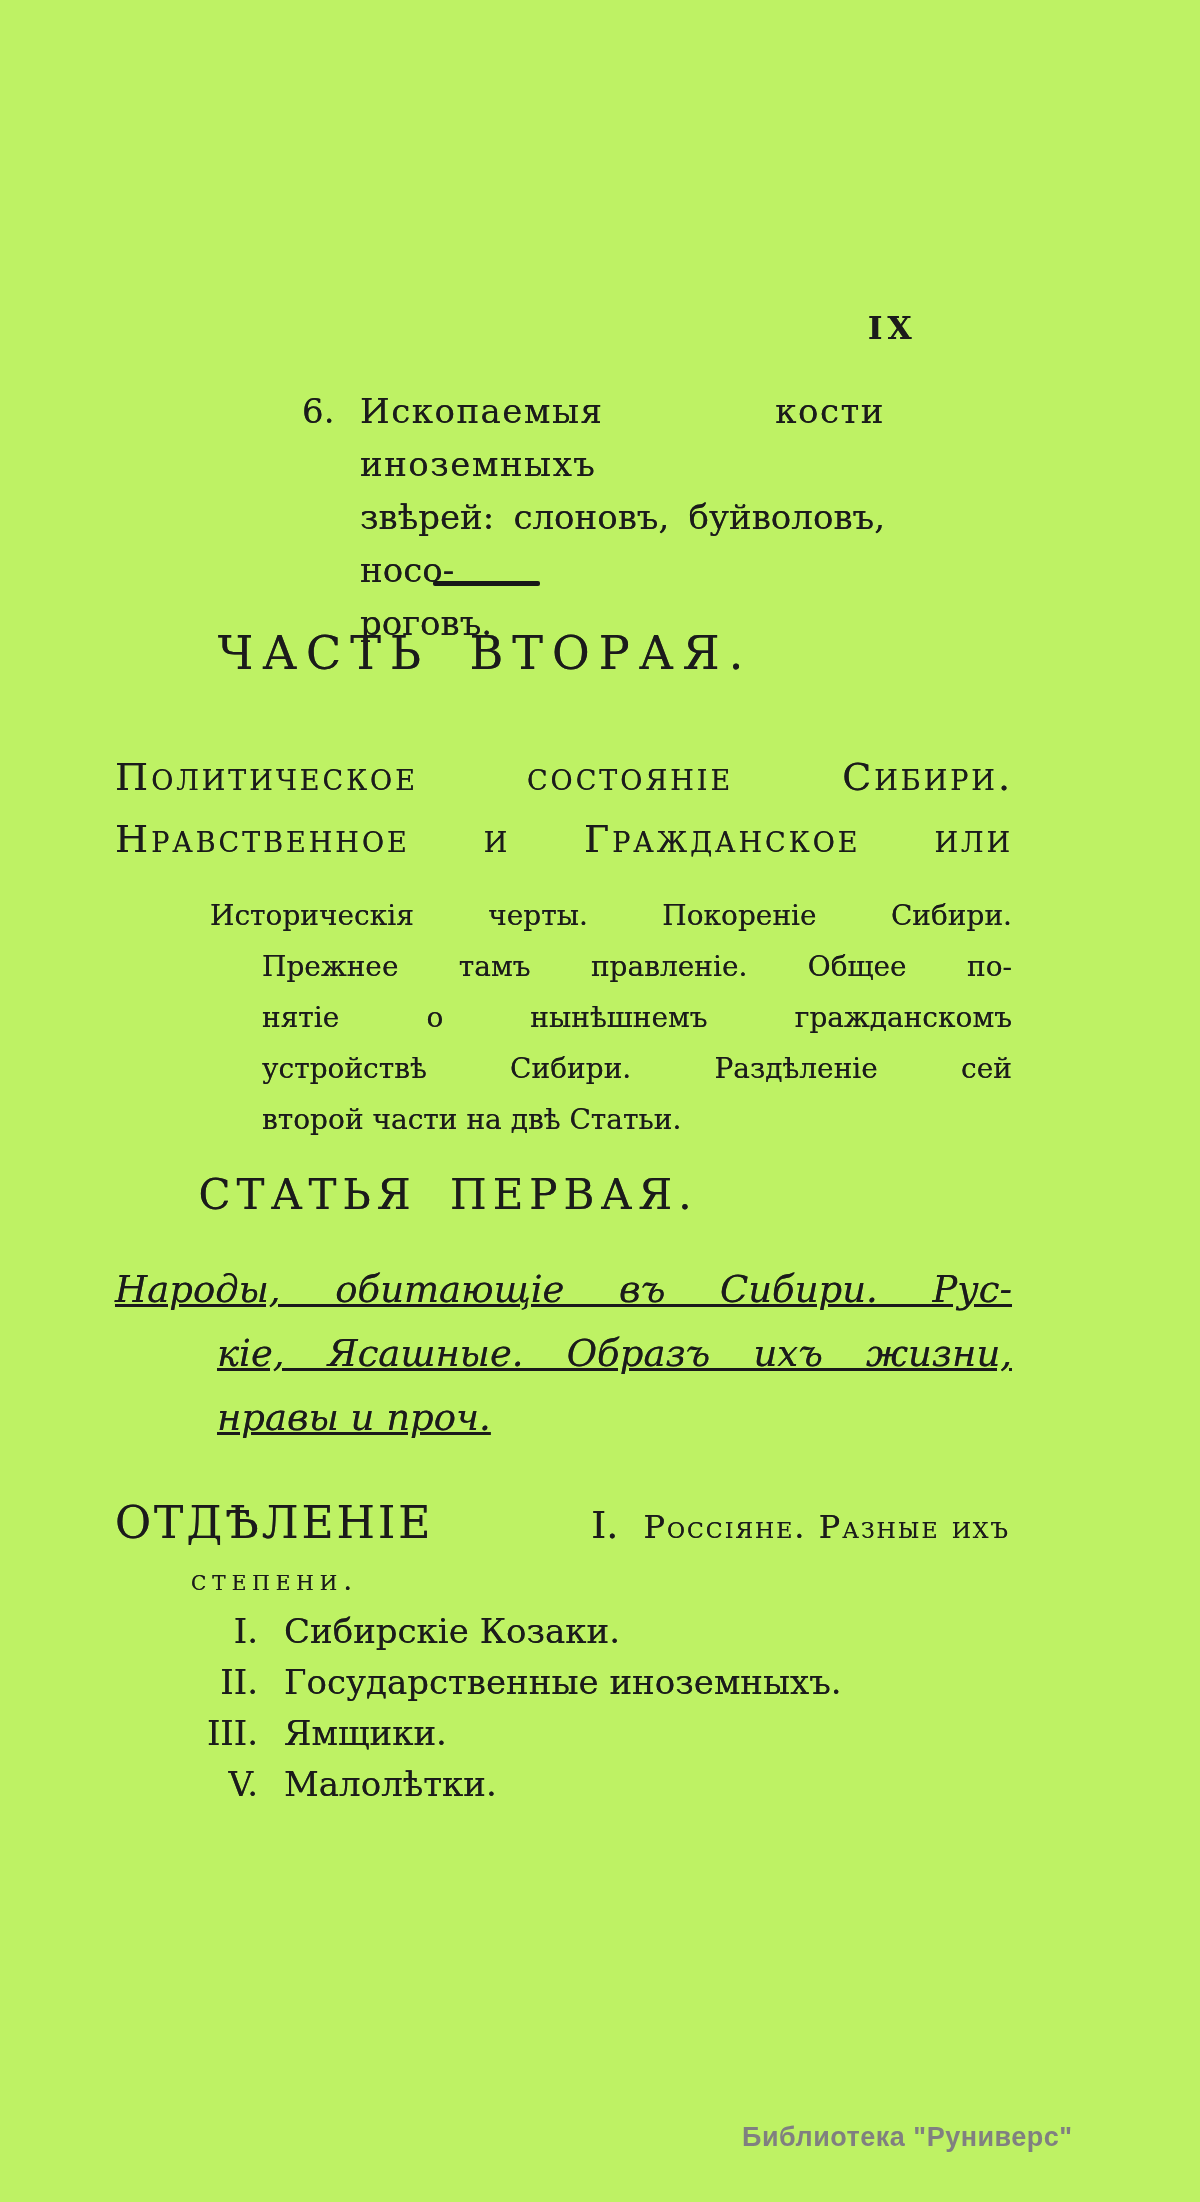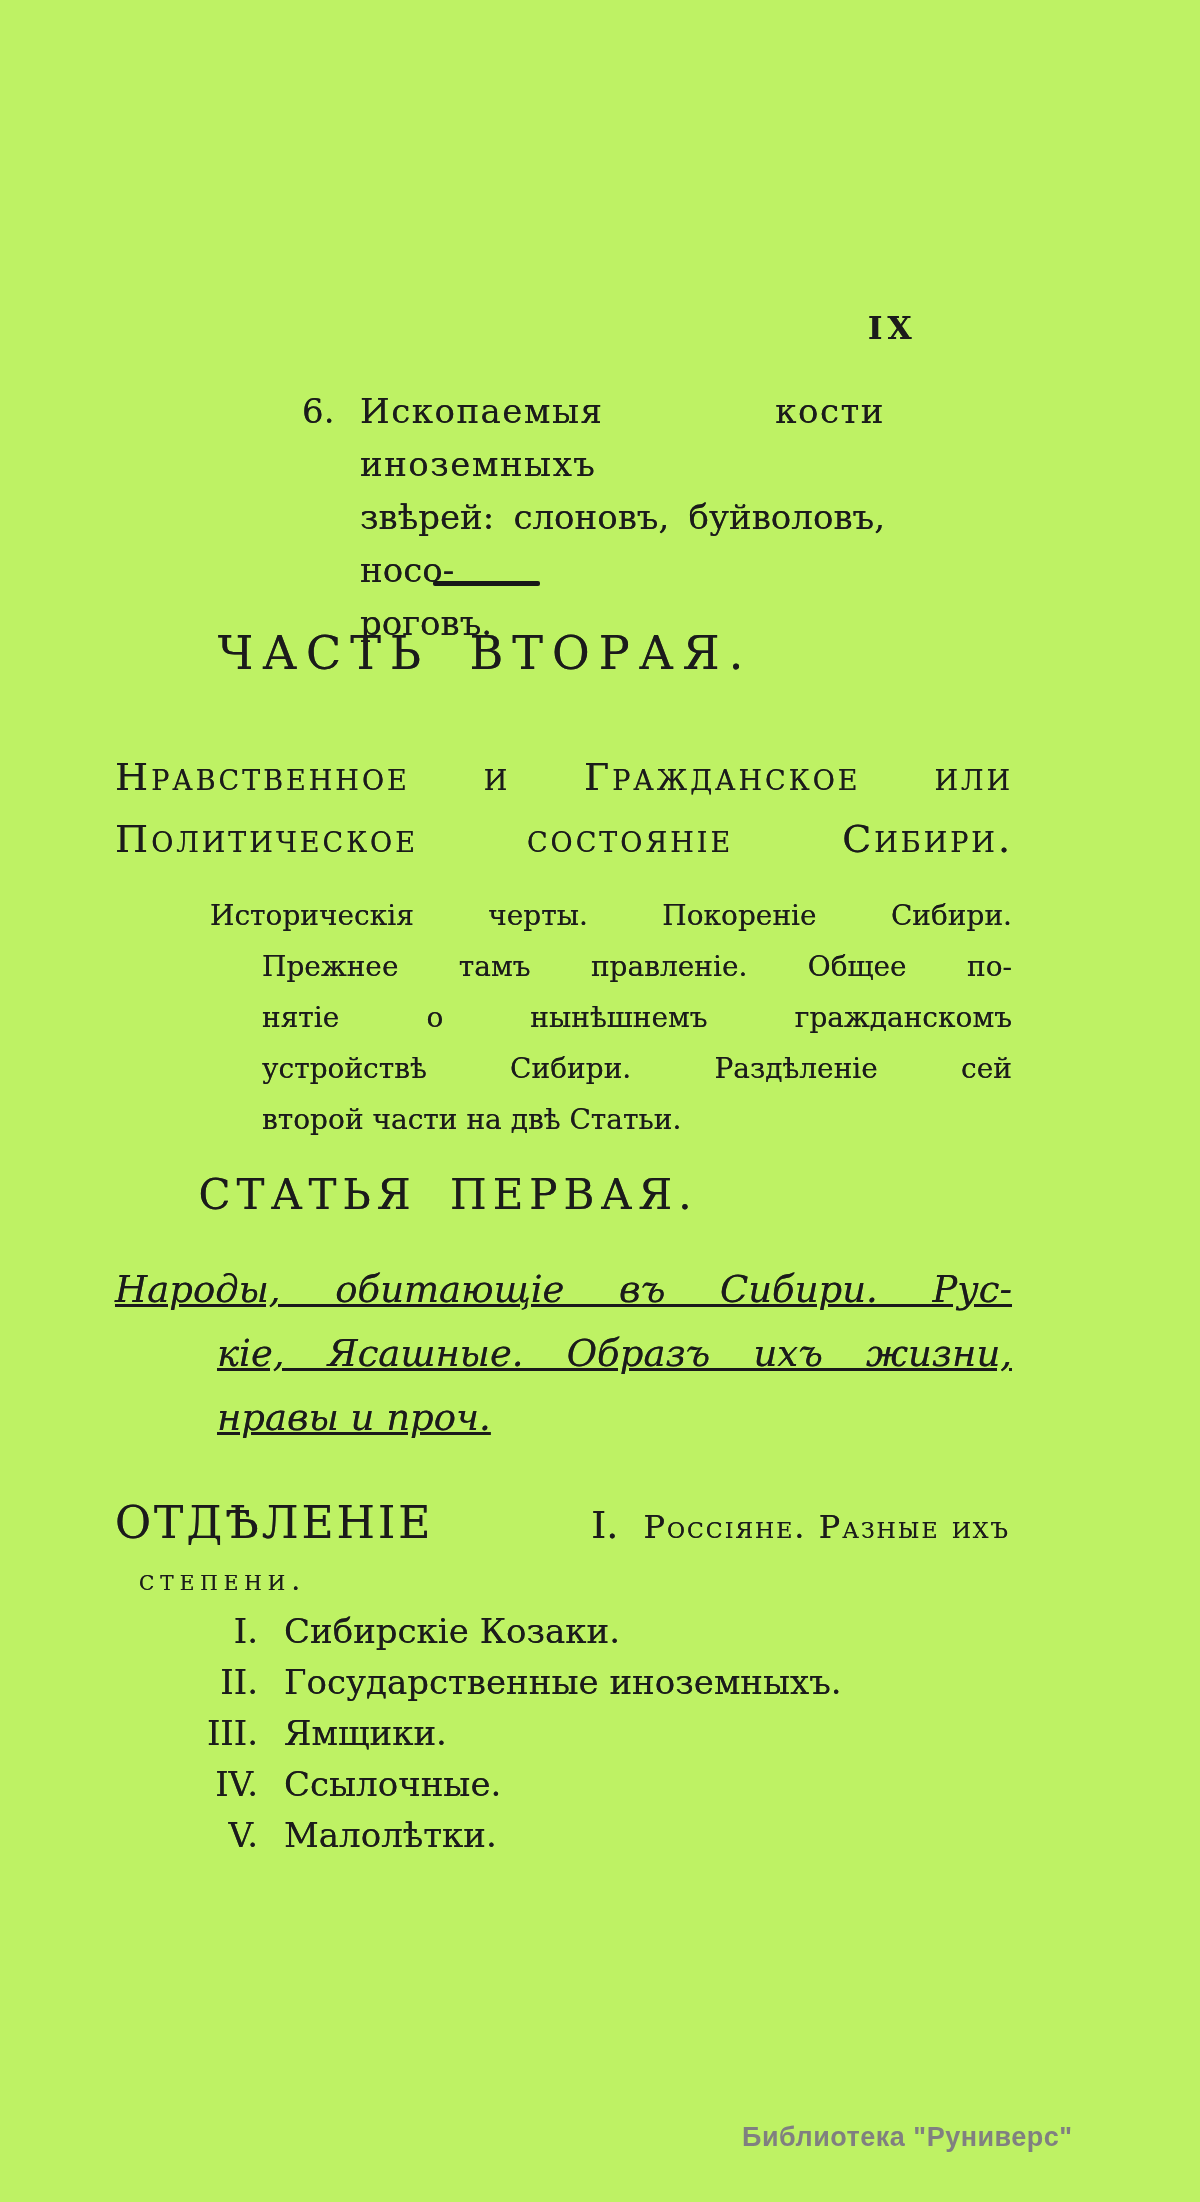--- a/index.html
+++ b/index.html
@@ -40,21 +40,21 @@
   }
 
   .article-summary{left:217px; top:1258px; width:795px; font-style:italic; font-size:37px; line-height:64px;text-decoration:underline;}
   .article-summary .hang{margin-left:-102px;}
 
   .subsection{left:115px; top:1488px; width:895px;}
   .subsection-line1{display:flex; justify-content:space-between; align-items:baseline;}
   .subsection-label{font-size:44px; letter-spacing:3px;margin-top:9px;}
   .subsection-numeral{font-size:38px;}
   .subsection-title{font-size:32px; letter-spacing:2px; margin-left:20px;}
-  .subsection-cont{margin-left:24px; margin-top:16px; font-size:28px; letter-spacing:6px;}
+  .subsection-cont{margin-left:76px; margin-top:16px; font-size:28px; letter-spacing:6px;}
 
   .toc-list{left:138px; top:1606px; font-size:34px; line-height:51px;}
   .toc-row{display:flex;}
   .toc-num{width:120px; flex:none; text-align:right;}
   .toc-label{margin-left:26px;}
 
   .watermark{
     left:742px; top:2122px; color:#808080; text-shadow:none;
     font-family:"Liberation Sans","DejaVu Sans",sans-serif;
     font-size:27px; font-weight:bold; letter-spacing:.5px;
@@ -74,22 +74,22 @@
       <div class="j">звѣрей: слоновъ, буйволовъ, носо-</div>
       <div>роговъ.</div>
     </div>
   </div>
 
   <div class="abs divider"></div>
 
   <div class="abs part-heading">ЧАСТЬ ВТОРАЯ.</div>
 
   <div class="abs part-sub">
+    <div class="sc j">Политическое состояніе Сибири.</div>
     <div class="sc j">Нравственное и Гражданское или</div>
-    <div class="sc j">Политическое состояніе Сибири.</div>
   </div>
 
   <div class="abs summary">
     <div class="j hang">Историческія черты. Покореніе Сибири.</div>
     <div class="j">Прежнее тамъ правленіе. Общее по-</div>
     <div class="j">нятіе о нынѣшнемъ гражданскомъ</div>
     <div class="j">устройствѣ Сибири. Раздѣленіе сей</div>
     <div>второй части на двѣ Статьи.</div>
   </div>
 
@@ -119,24 +119,20 @@
     </div>
     <div class="toc-row">
       <div class="toc-num">II.</div>
       <div class="toc-label">Государственные иноземныхъ.</div>
     </div>
     <div class="toc-row">
       <div class="toc-num">III.</div>
       <div class="toc-label">Ямщики.</div>
     </div>
     <div class="toc-row">
-      <div class="toc-num">IV.</div>
-      <div class="toc-label">Ссылочные.</div>
-    </div>
-    <div class="toc-row">
       <div class="toc-num">V.</div>
       <div class="toc-label">Малолѣтки.</div>
     </div>
   </div>
 
   <div class="abs watermark">Библиотека "Руниверс"</div>
 
 </div>
 
 </body></html>

